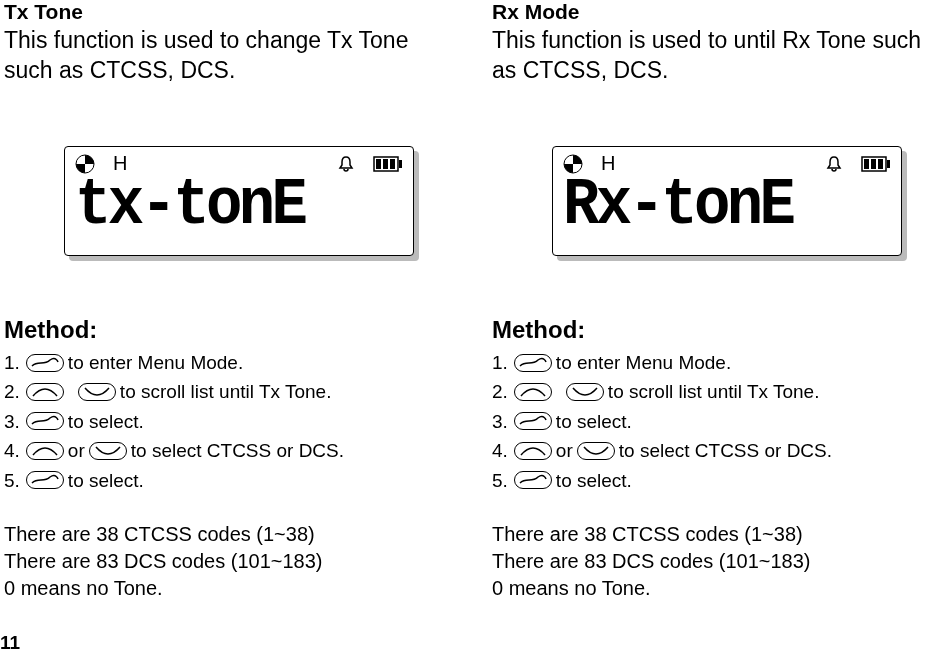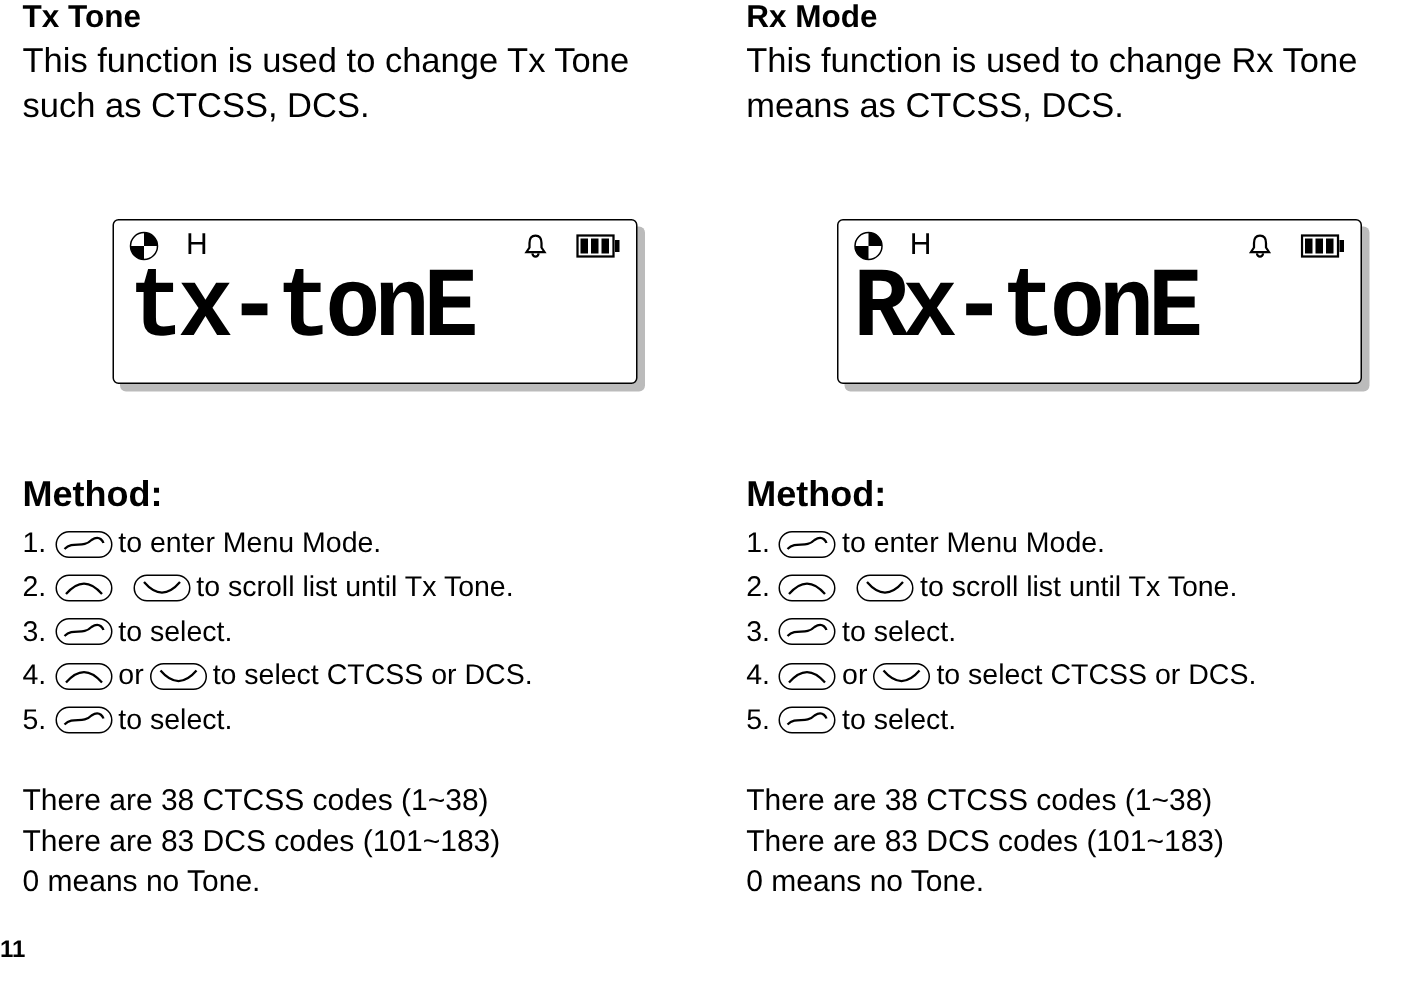--- a/index.html
+++ b/index.html
@@ -1,32 +1,32 @@
 <!DOCTYPE html>
 <html><head>
 <meta charset="utf-8">
 <style>
   html,body{margin:0;padding:0;background:#fff;color:#000;font-family:Arial,Helvetica,sans-serif}
-  .page{width:948px;height:663px;position:relative;box-sizing:border-box;padding:0 0 0 15px}
+  .page{width:948px;height:663px;position:relative;box-sizing:border-box;padding:0 0 0 4px}
   .cols{display:flex;gap:40px;padding:0 8px 0 0}
   .col{flex:1;min-width:0}
   h2{font-size:21px;font-weight:bold;margin:0 0 2px 0}
   .desc{font-size:23px;line-height:1.3;margin:0 0 60px 0}
   .lcd-wrap{padding:0 0 0 60px;margin-bottom:60px}
   .lcd{width:350px;height:110px;border:1px solid #000;border-radius:4px;box-shadow:5px 5px 0 #bbb;background:#fff;position:relative;box-sizing:border-box;padding:6px 10px 0 10px}
   .lcd-top{display:flex;align-items:center;gap:18px;height:22px}
   .seg{font-family:"Courier New",monospace;font-size:66px;font-weight:bold;letter-spacing:-4px;line-height:1;margin-top:-2px;white-space:nowrap;transform:scaleX(0.92);transform-origin:left}
   .method-h{font-size:24px;font-weight:bold;margin:0 0 4px 0}
   ol{list-style:none;padding:0;margin:0}
   ol li{font-size:19px;line-height:1.55;display:flex;align-items:center;flex-wrap:wrap;gap:4px}
   .num{margin-right:2px}
   .pill{display:inline-flex;width:38px;height:18px;border:1.5px solid #000;border-radius:10px;align-items:center;justify-content:center;vertical-align:middle;position:relative;box-sizing:border-box}
   .pill svg{display:block}
   .notes{margin-top:26px;font-size:20px;line-height:1.35}
-  .pgnum{position:absolute;left:0;bottom:20px;font-size:16px;font-weight:bold}
+  .pgnum{position:absolute;left:0;bottom:9px;font-size:19px;font-weight:bold}
   
   .ic{display:inline-flex;align-items:center;justify-content:center}
   .ic svg{display:block}
 </style>
 </head>
 <body>
 
 <div class="page">
 <div class="cols">
 
@@ -130,21 +130,21 @@
 
   <div class="notes">
     <div>There are 38 CTCSS codes (1~38)</div>
     <div>There are 83 DCS codes (101~183)</div>
     <div>0 means no Tone.</div>
   </div>
 </div>
 
 <div class="col">
   <h2>Rx Mode</h2>
-  <p class="desc">This function is used to change Rx Tone means as CTCSS, DCS.</p>
+  <p class="desc">This function is used to until Rx Tone such as CTCSS, DCS.</p>
 
   <div class="lcd-wrap">
     <div class="lcd">
       <div class="lcd-top">
         <span class="ic">
           <svg width="20" height="20" viewBox="0 0 20 20">
                   <g fill="#000">
                     <path d="M10 1 A9 9 0 0 1 19 10 L10 10 Z"></path>
                     <path d="M10 19 A9 9 0 0 1 1 10 L10 10 Z"></path>
                   </g>

